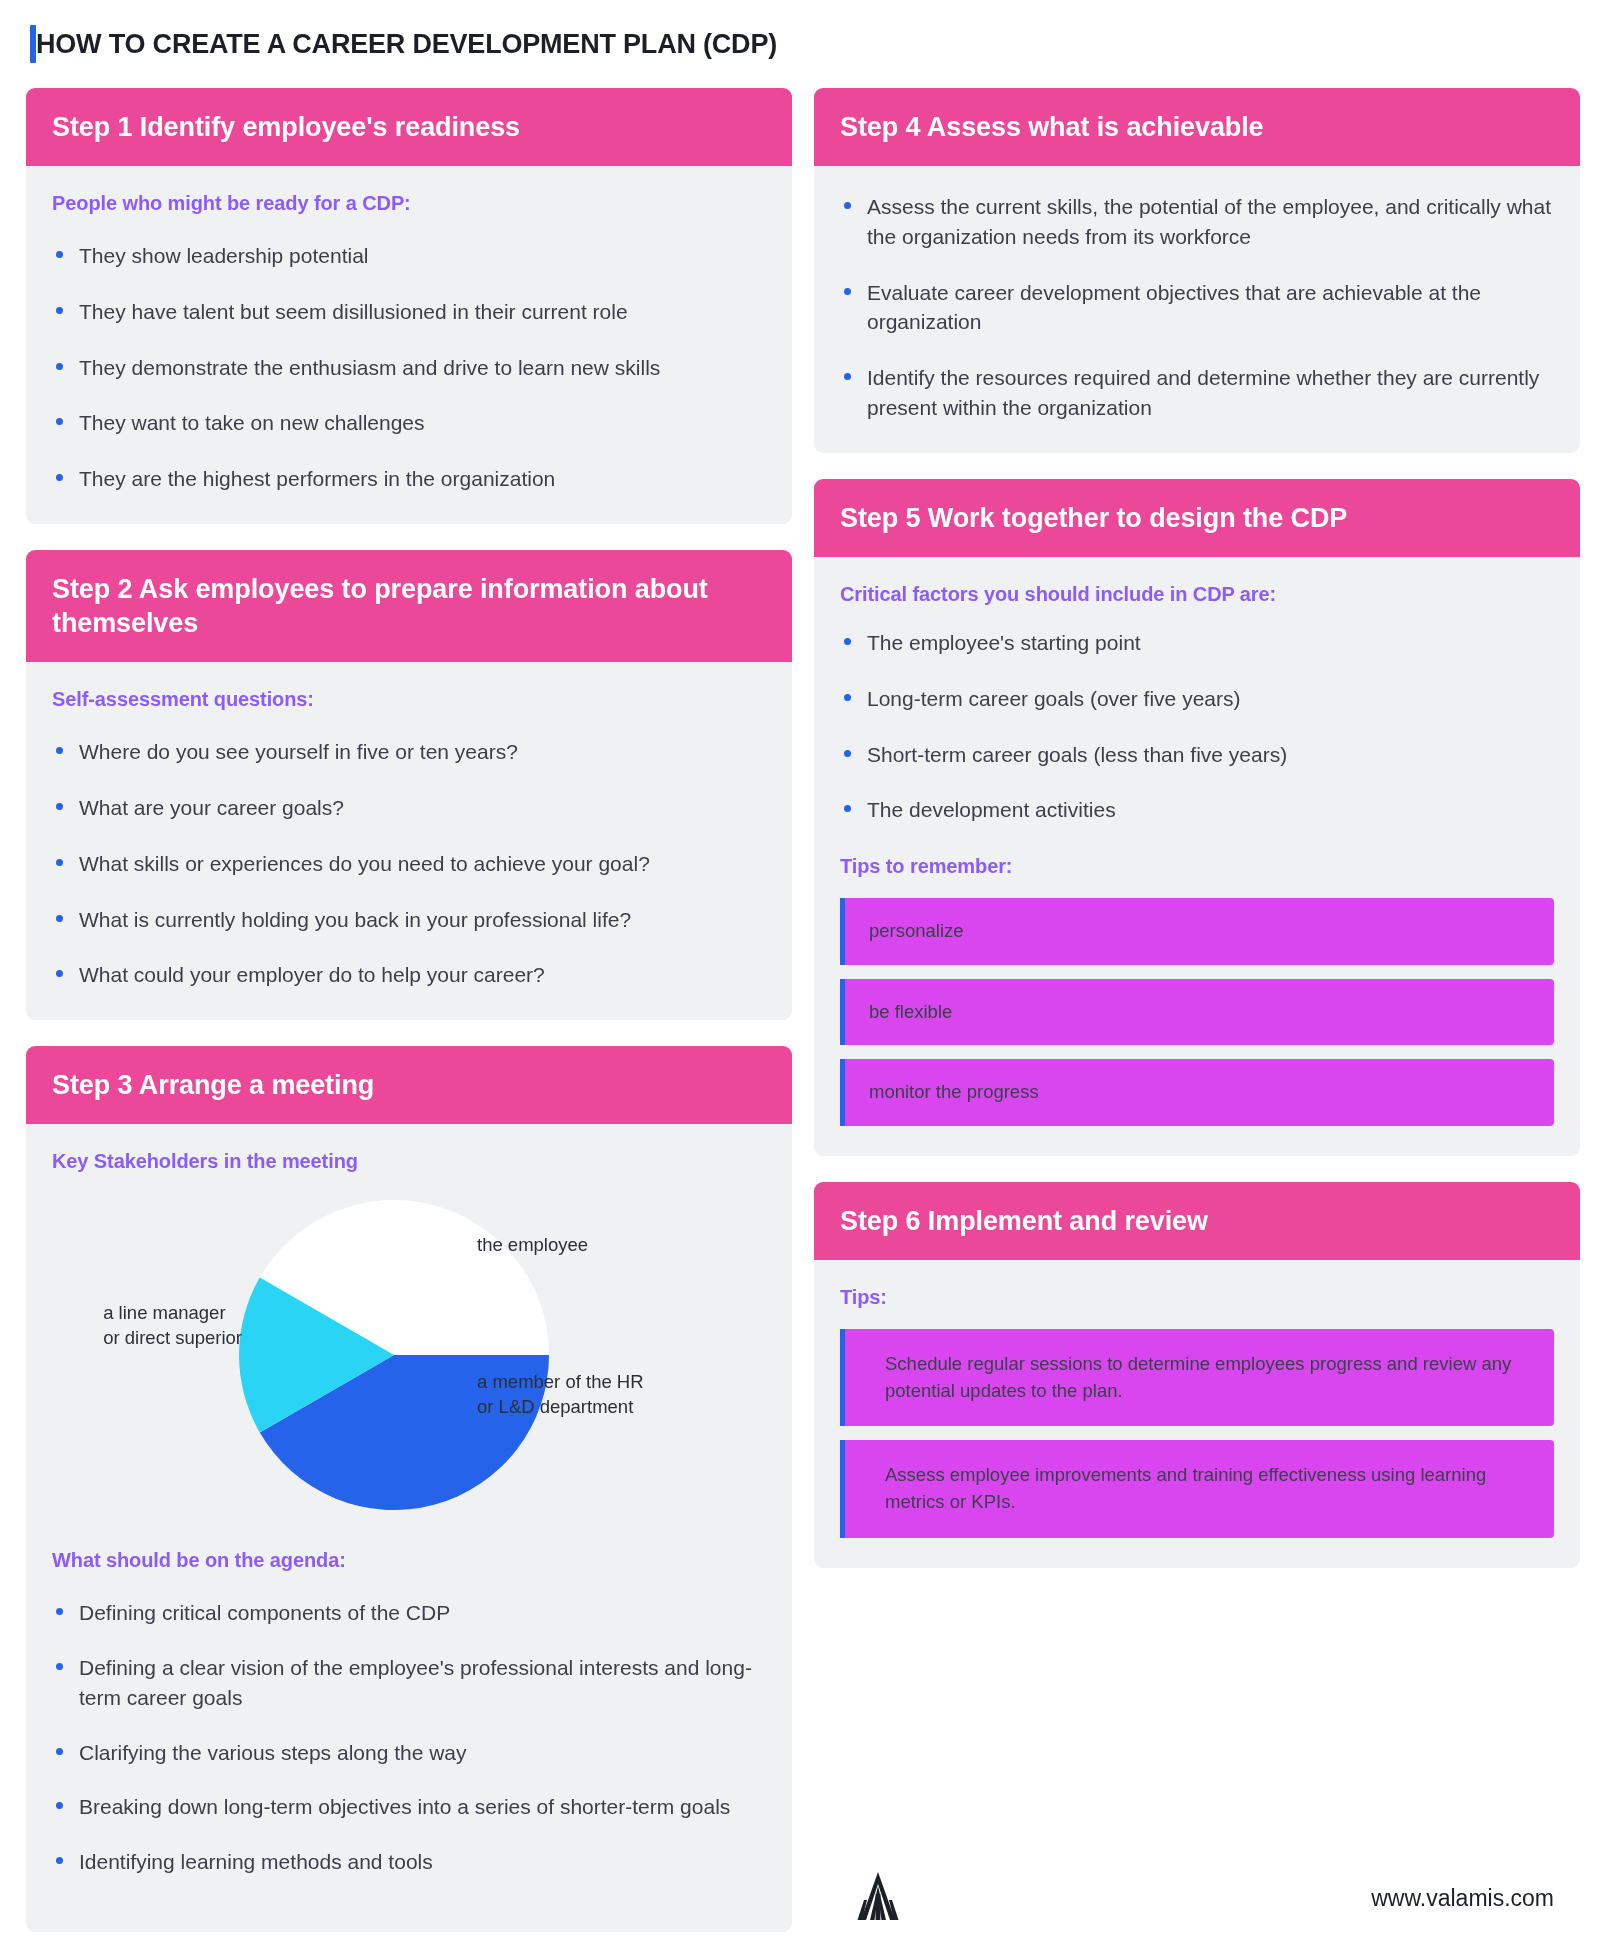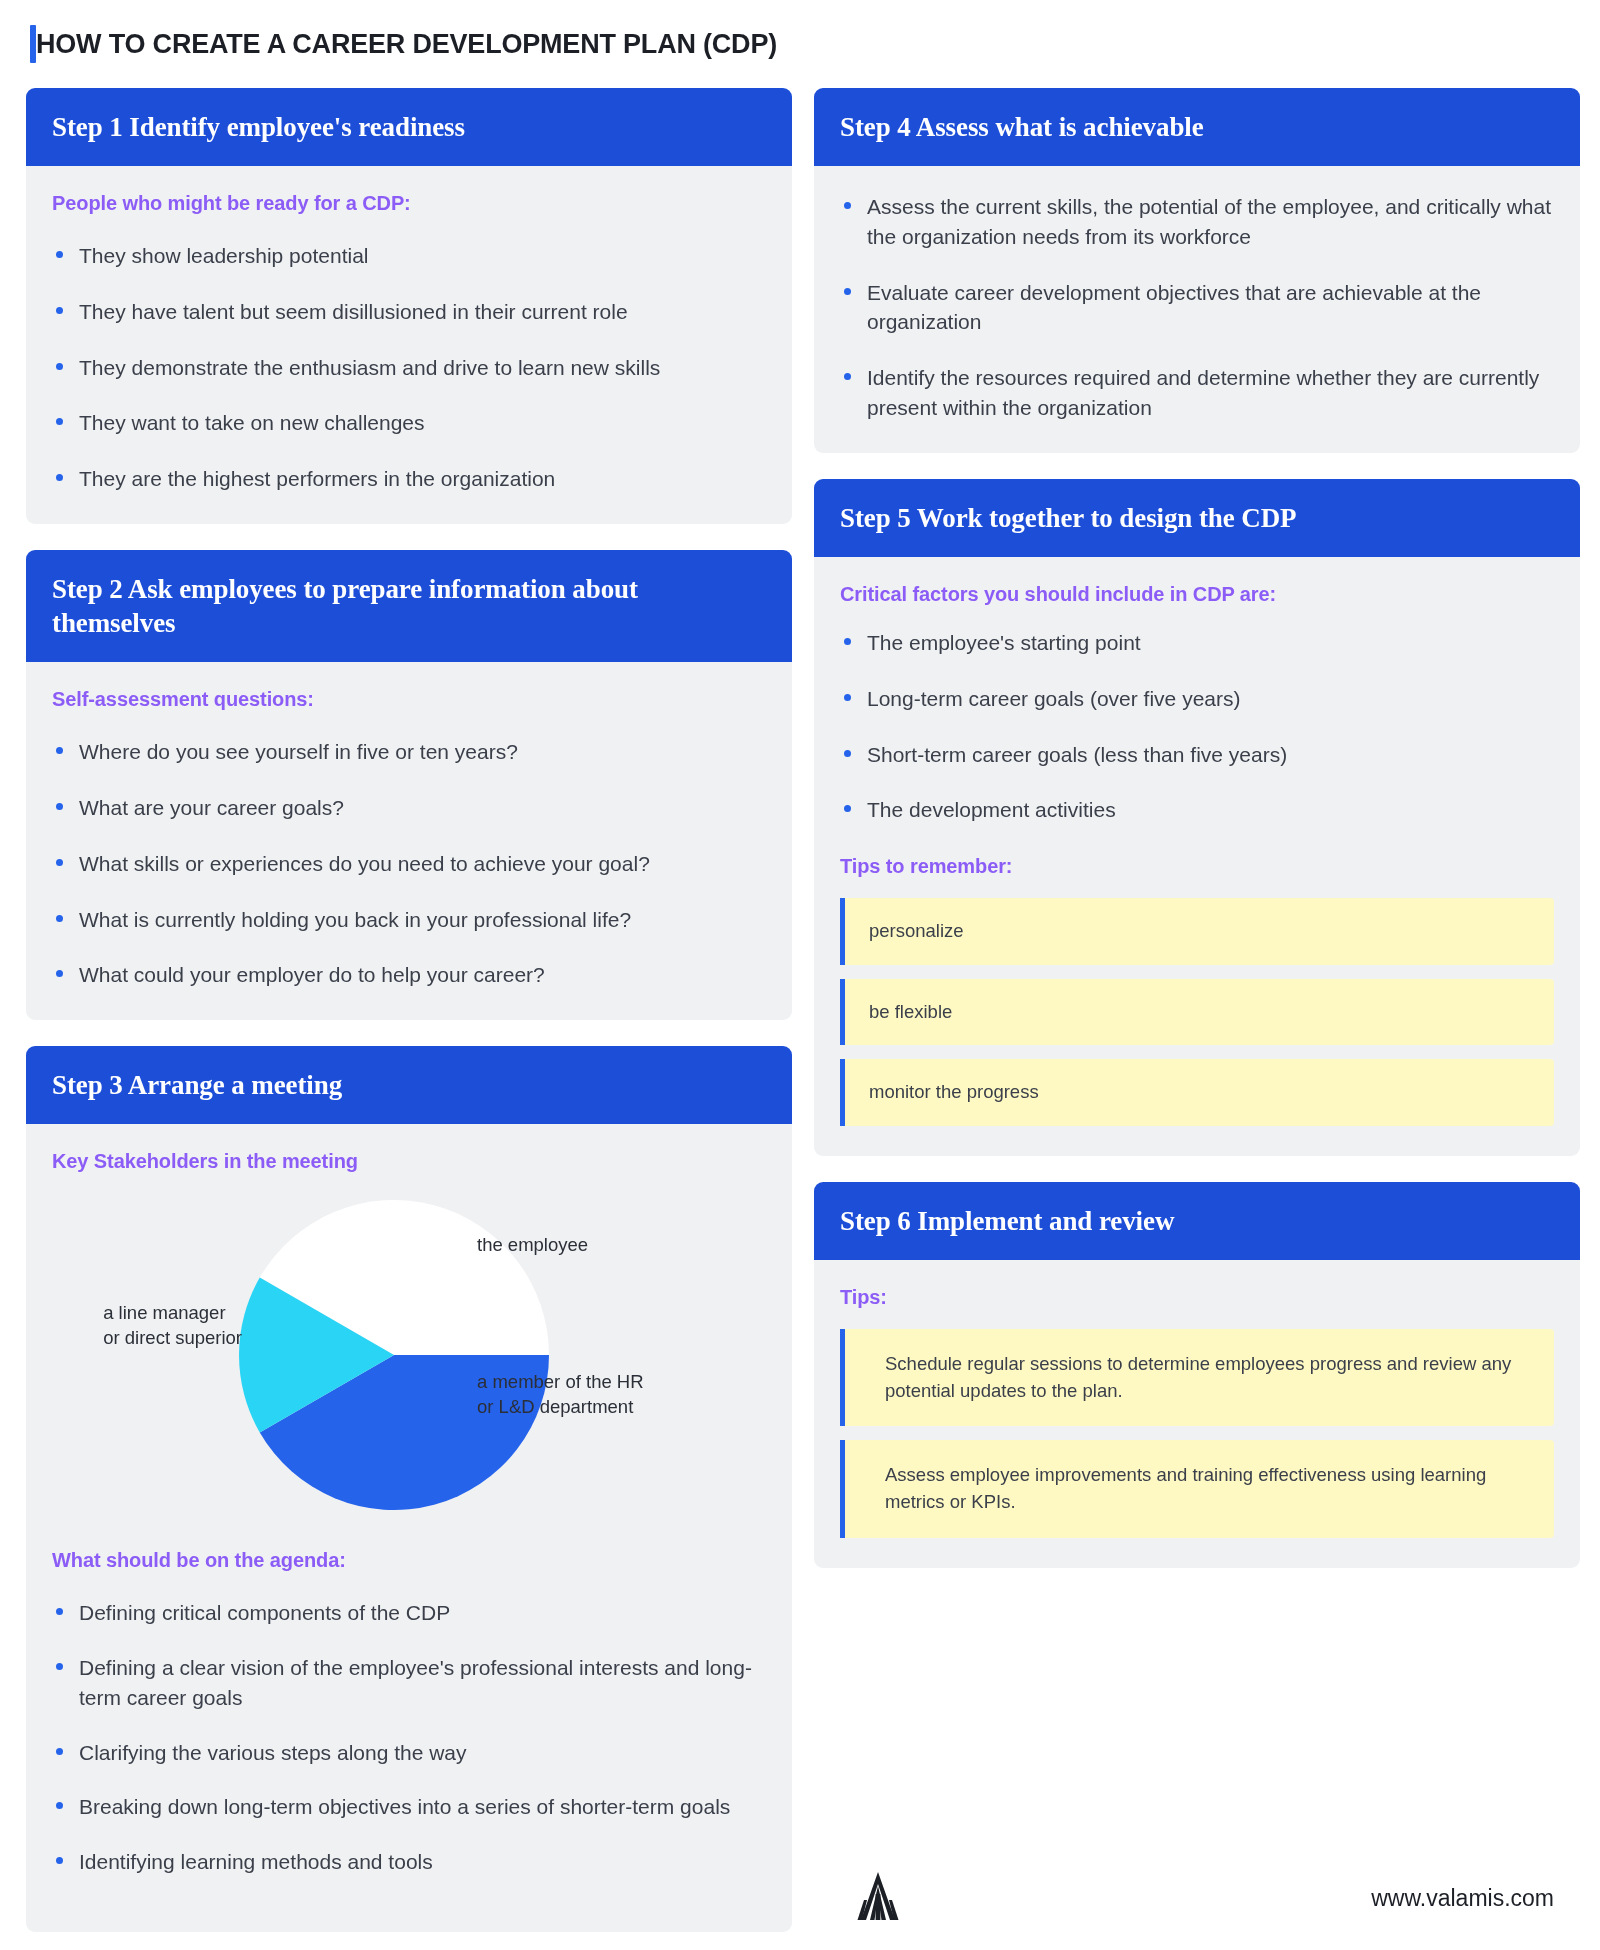--- a/index.html
+++ b/index.html
@@ -55,24 +55,23 @@
     width: 766px;
     flex: 0 0 766px;
     display: flex;
     flex-direction: column;
   }
 
   
   .card { margin-bottom: 26px; }
 
   .card-head {
-    background: #1d4ed8;
+    background: #ec4899;
     border-radius: 9px 9px 0 0;
     padding: 22px 26px 22px 26px;
-    font-family: Liberation Serif, serif;
   }
   .card-head-title {
     color: #ffffff;
     font-size: 27px;
     font-weight: 700;
     line-height: 1.26;
     letter-spacing: -0.1px;
   }
   .card-body {
     background: #f0f1f3;
@@ -109,21 +108,21 @@
     top: 10px;
     width: 7px;
     height: 7px;
     border-radius: 50%;
     background: #2563eb;
   }
   ul.bullets.dense li { margin-bottom: 25px; }
 
   
   .tip {
-    background: #fef9c3;
+    background: #d946ef;
     border-left: 5px solid #2563eb;
     border-radius: 0 4px 4px 0;
     padding: 20px 24px 20px 24px;
     font-size: 18.5px;
     line-height: 1.44;
     color: #3a3f4a;
     margin-bottom: 14px;
   }
   .tip:last-child { margin-bottom: 0; }
   .tip.tall { padding: 22px 24px 22px 40px; }

